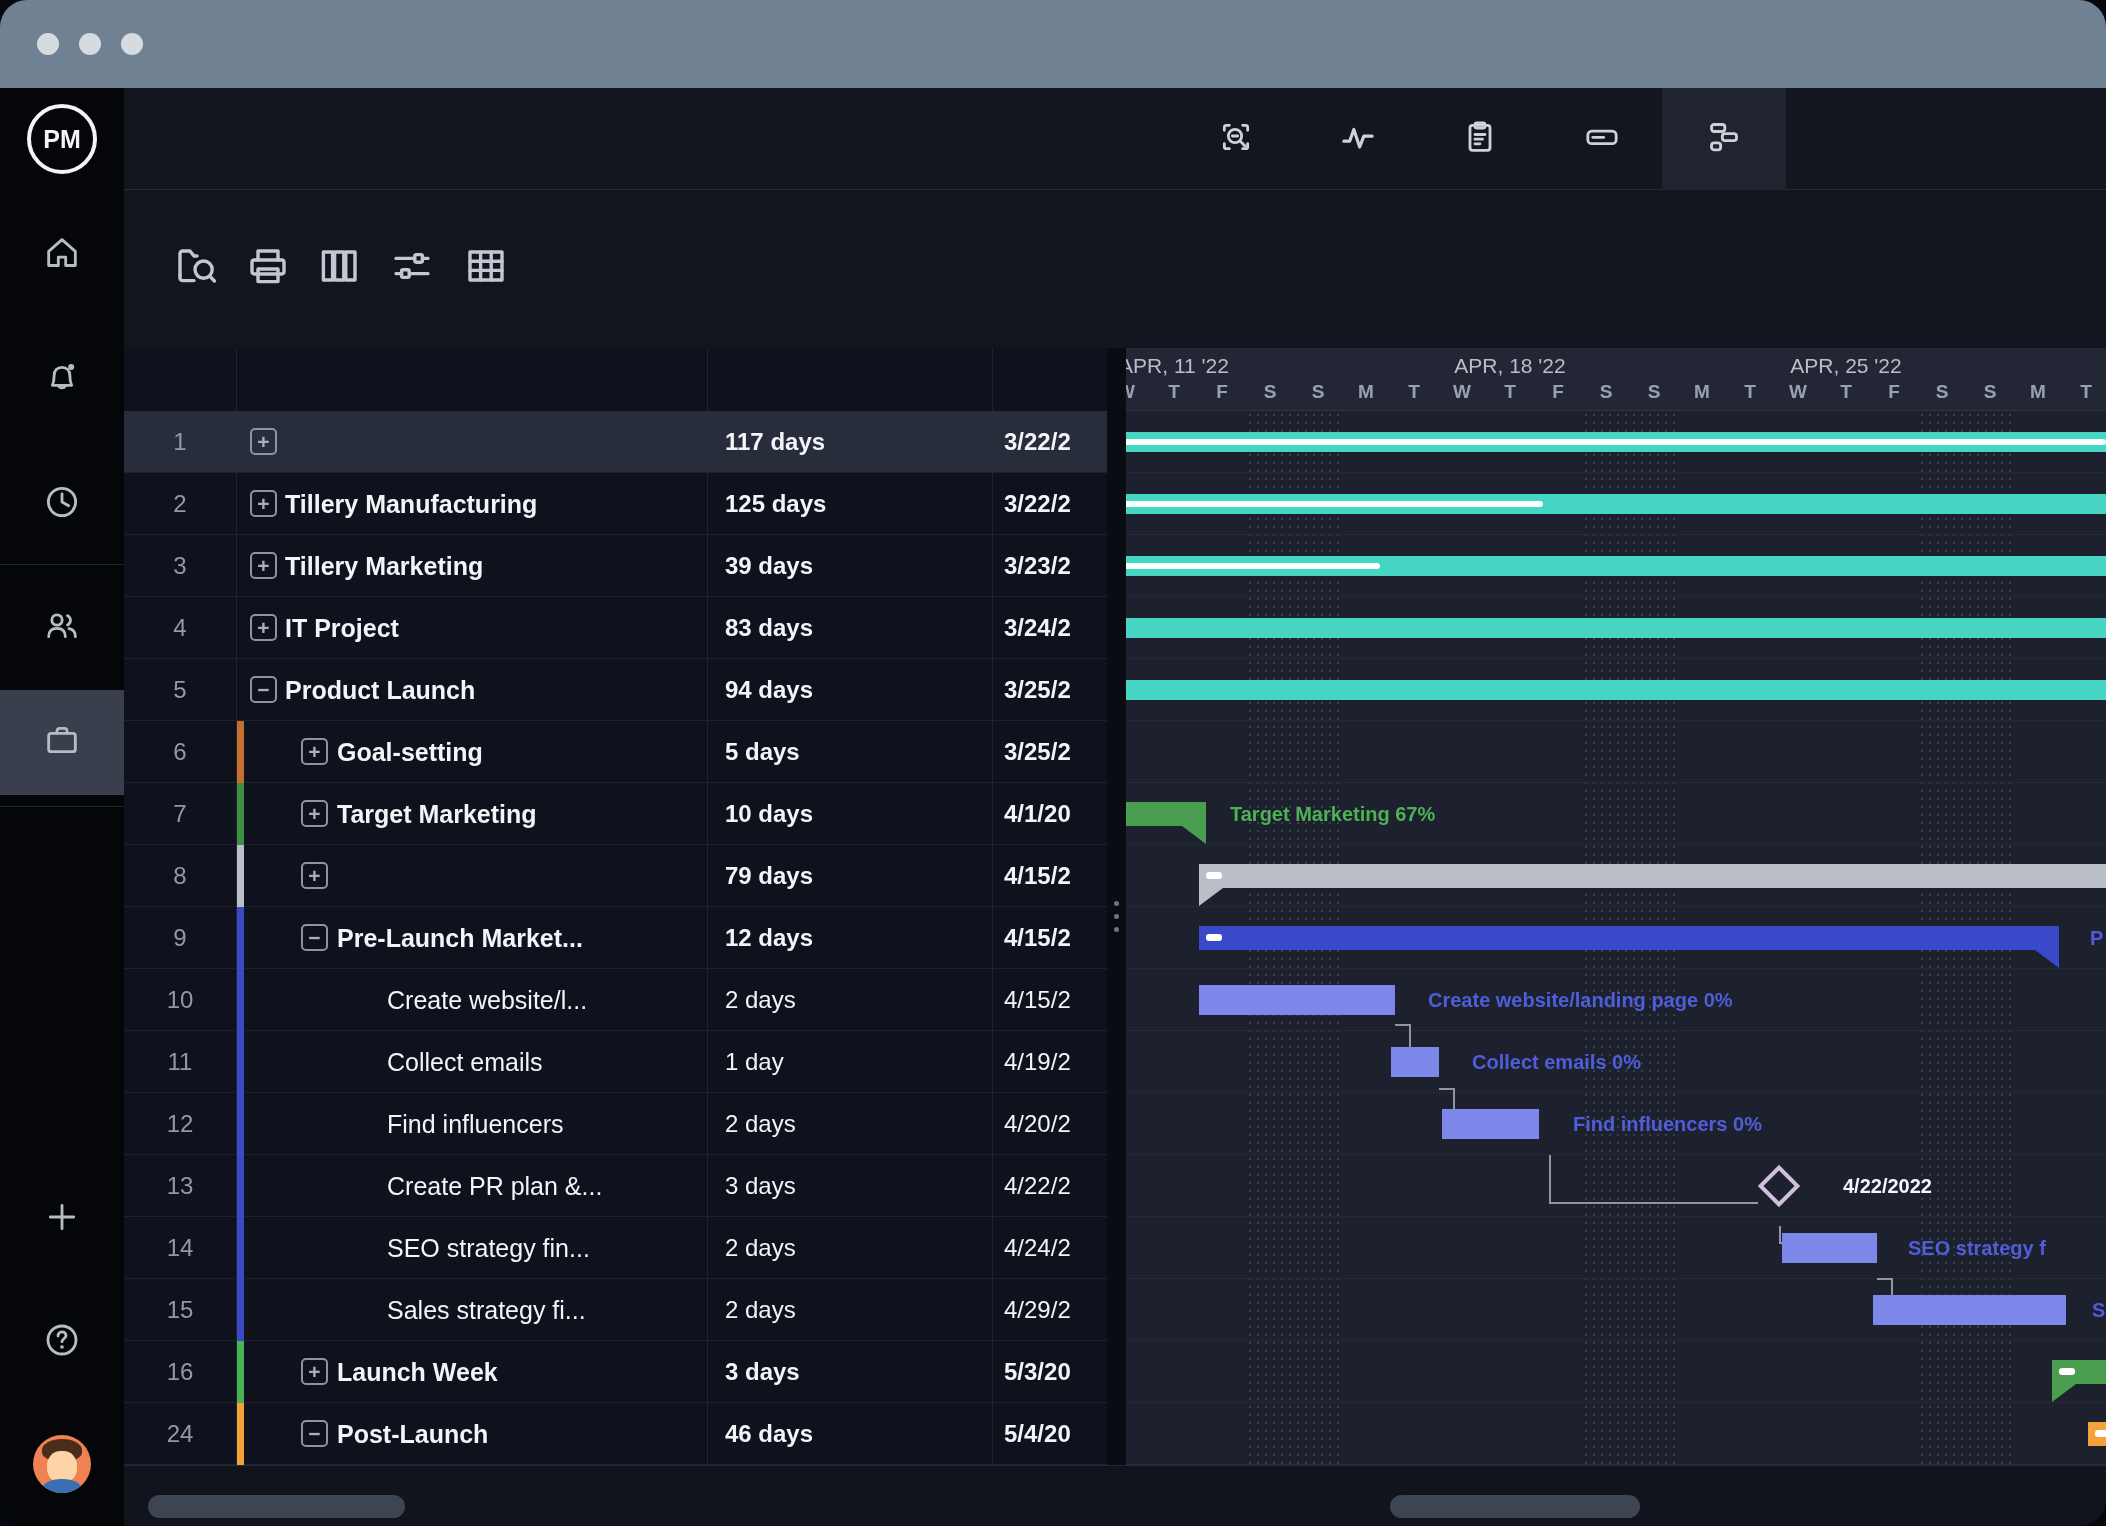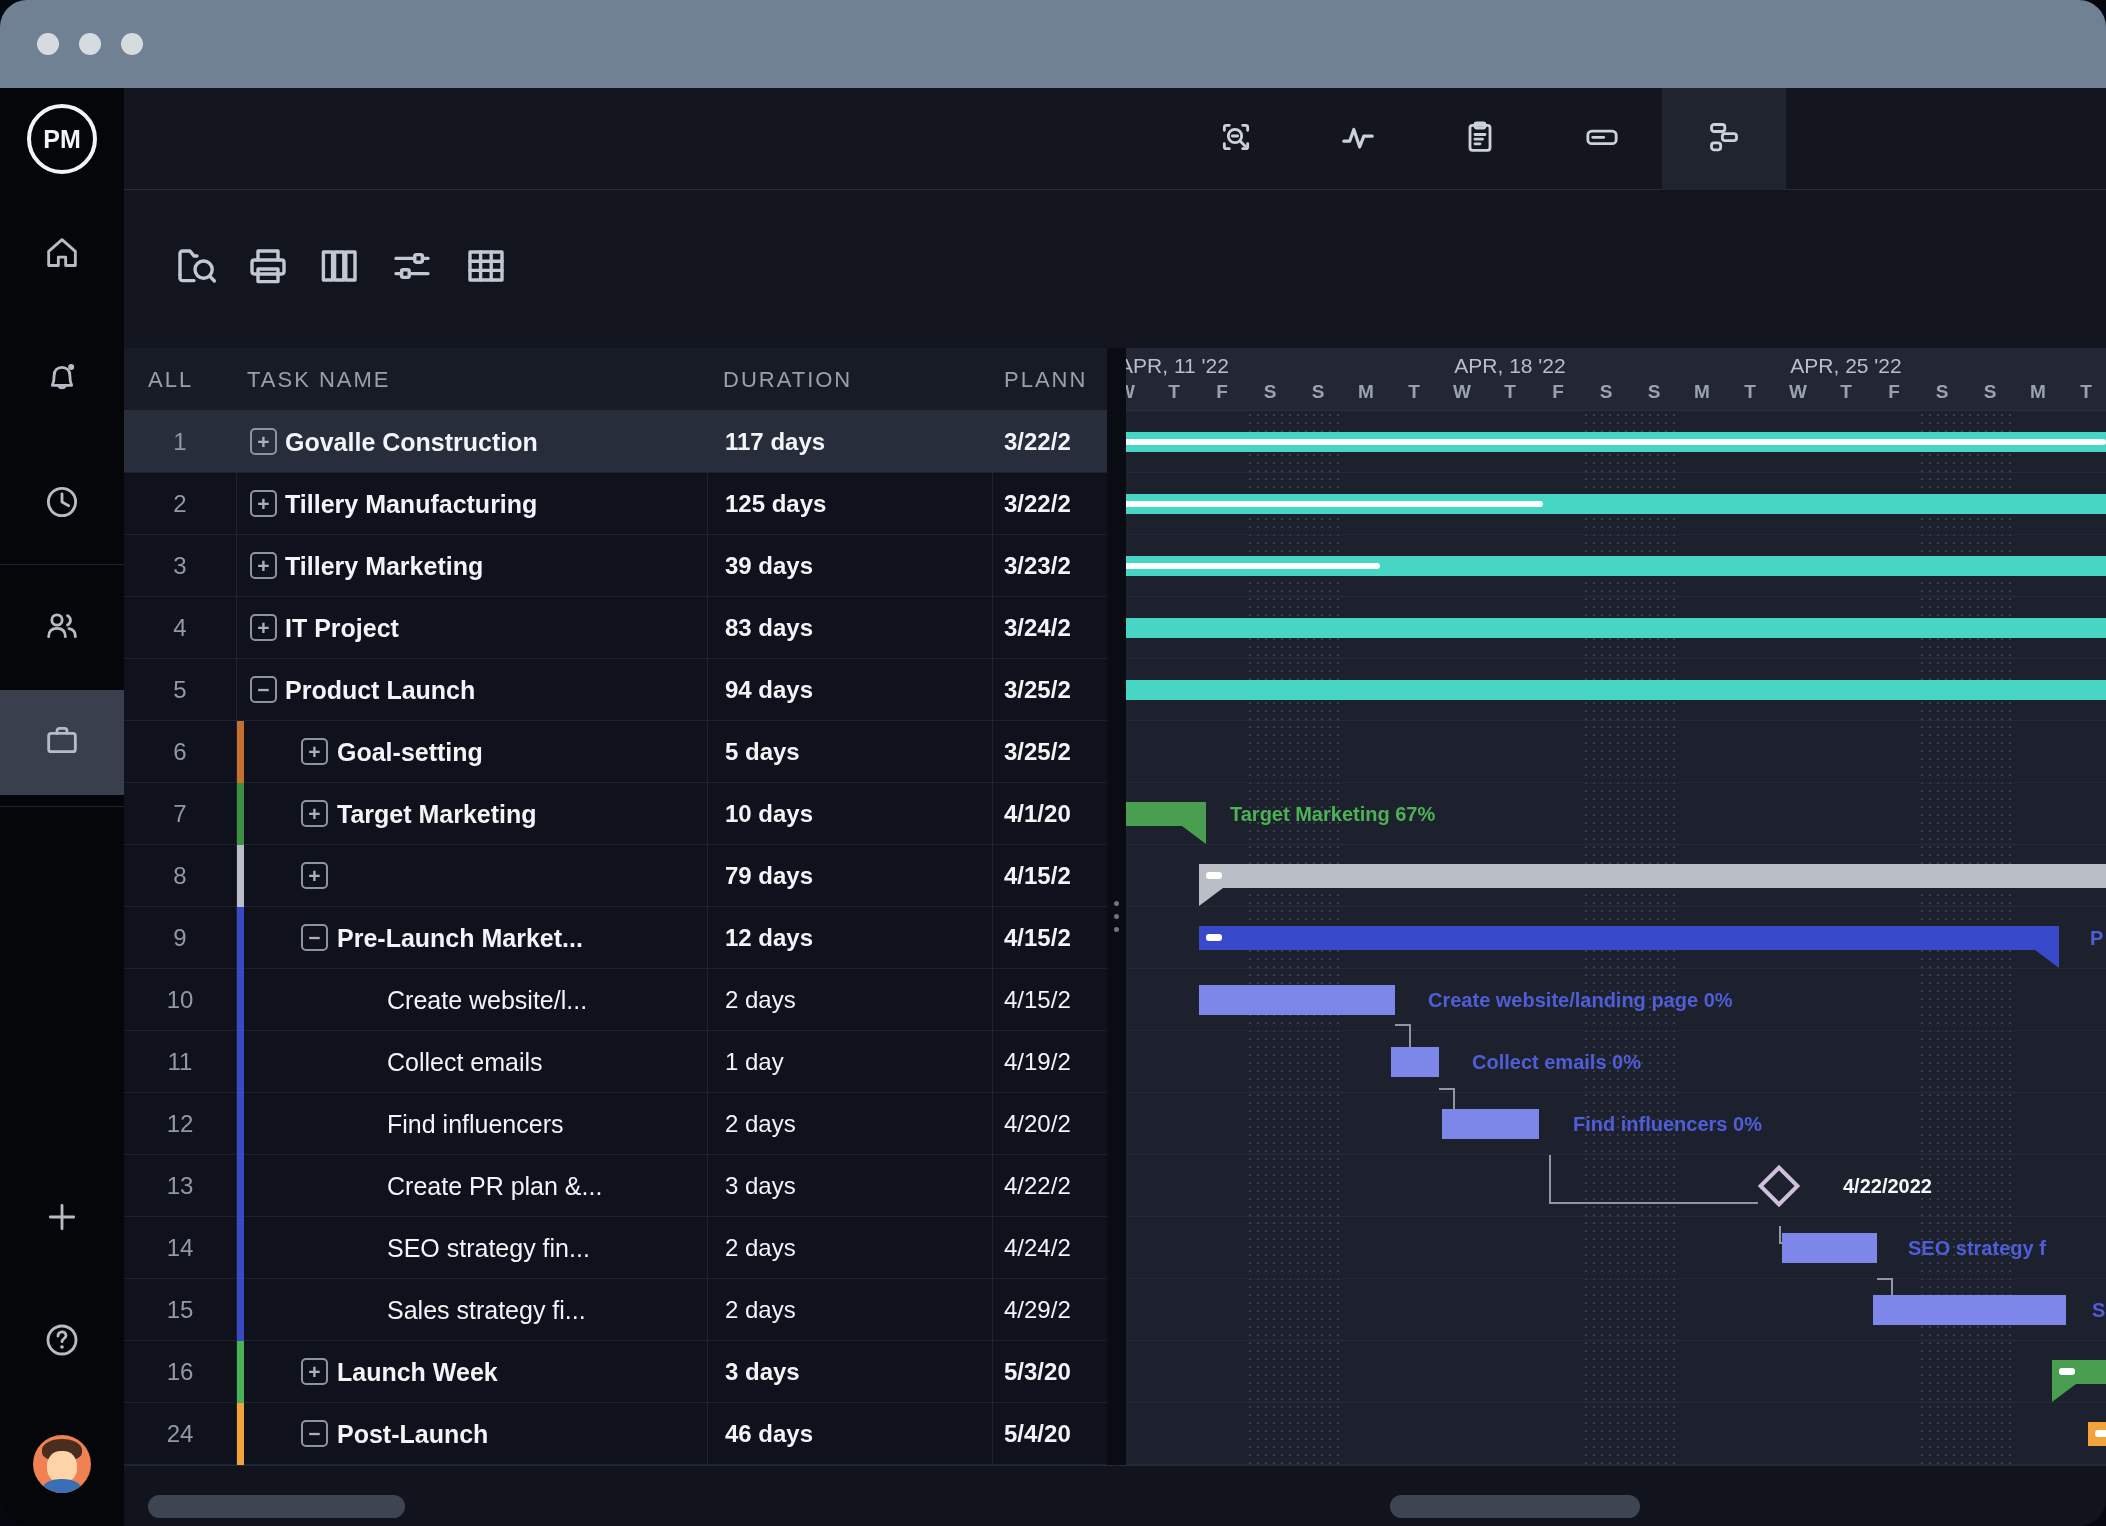--- a/index.html
+++ b/index.html
@@ -221,31 +221,24 @@
               <path d="M4 9.6 H20 M4 14.2 H20 M9.3 5 V19 M14.6 5 V19"></path>
             </svg></span>
         </div>
       </div>
   </div>
 
   <div class="abs table-panel">
     <div class="colline" style="left:112px"></div>
     <div class="colline" style="left:583px"></div>
     <div class="colline" style="left:868px"></div>
-    <div class="thead">
-      <span style="left:24px">ALL</span>
-      <span style="left:123px">TASK NAME</span>
-      <span style="left:599px">DURATION</span>
-      <span style="left:880px">PLANN</span>
-    </div>
     <div id="table-rows">
         <div class="trow sel" style="top:63px">
           <span class="rnum">1</span>
           <span class="exp" style="left:126px">+</span>
-          <span class="tname bold" style="left:161px">Govalle Construction</span>
           <span class="tdur bold">117 days</span>
           <span class="tdate bold">3/22/2</span>
         </div>
         <div class="trow" style="top:125px">
           <span class="rnum">2</span>
           <span class="exp" style="left:126px">+</span>
           <span class="tname bold" style="left:161px">Tillery Manufacturing</span>
           <span class="tdur bold">125 days</span>
           <span class="tdate bold">3/22/2</span>
         </div>

